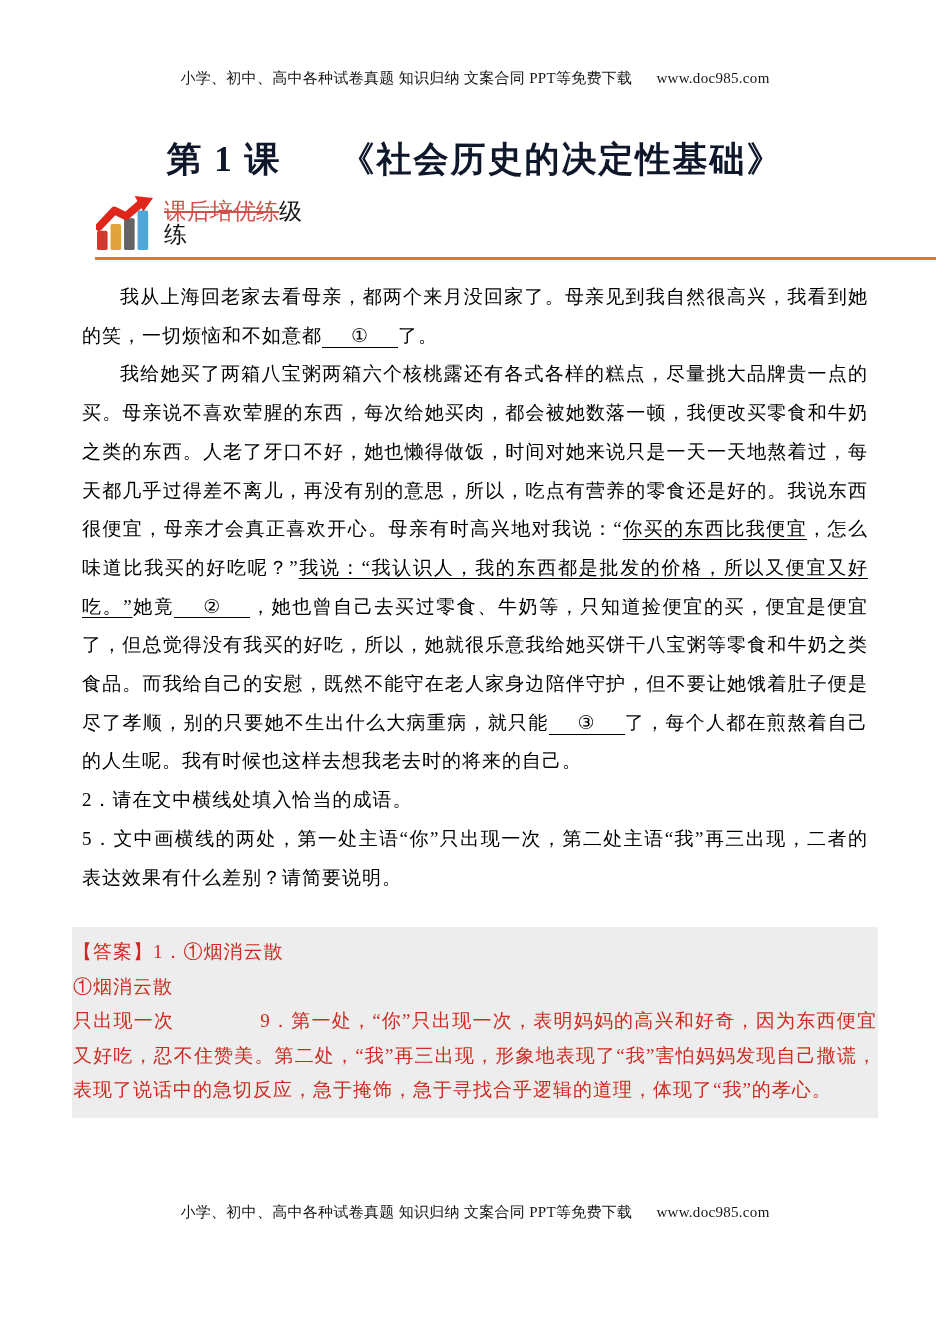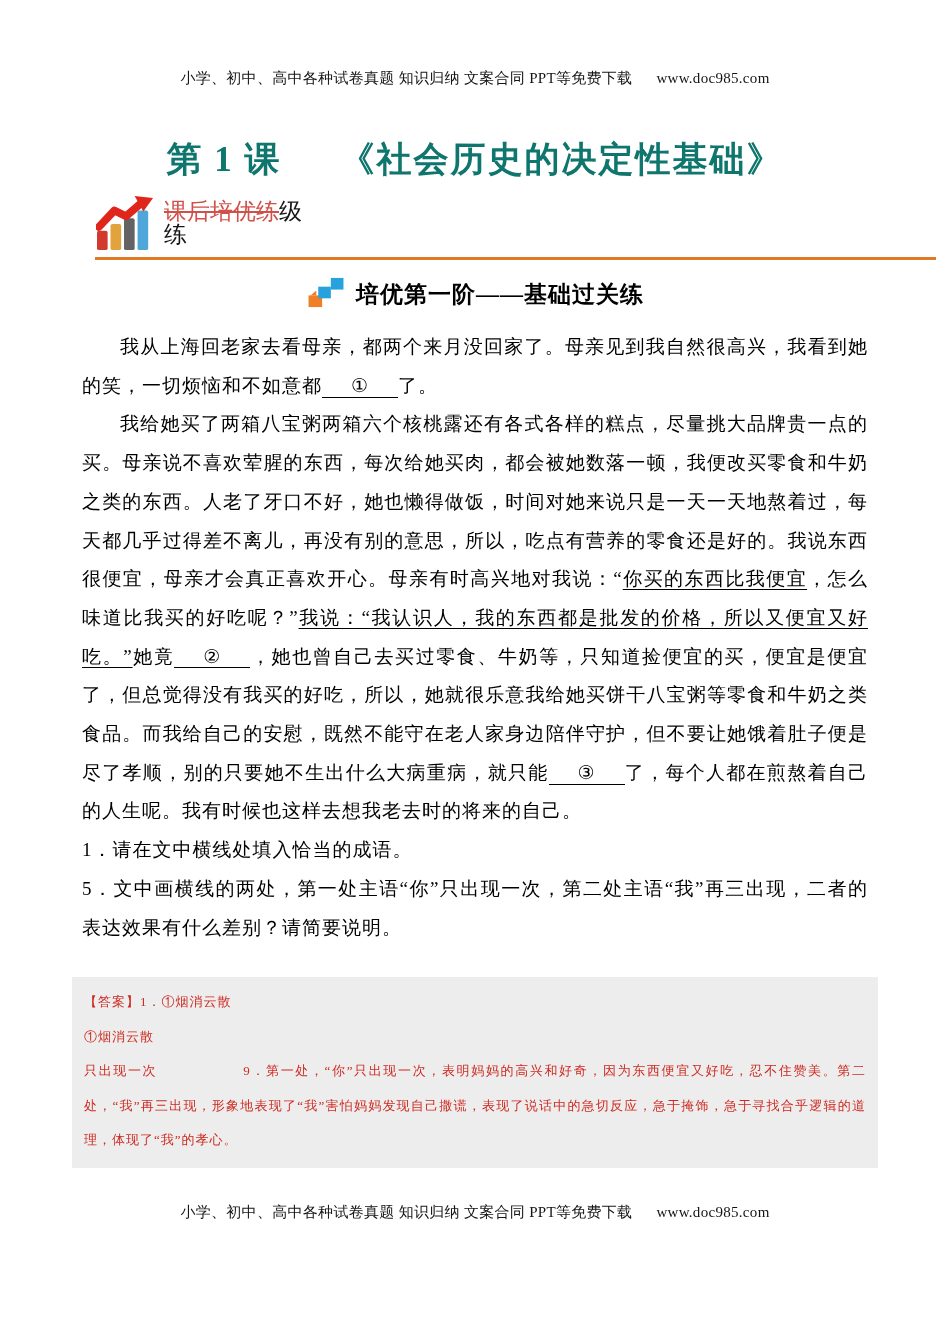--- a/index.html
+++ b/index.html
@@ -5,21 +5,21 @@
   html,body { margin:0; padding:0; background:#ffffff; }
   .page {
     position:relative; width:950px; height:1344px; margin:9px auto;
     background:#ffffff; overflow:hidden;
     font-family:"Liberation Serif","DejaVu Serif",serif; color:#000;
   }
   .doc-header { padding-top:60px; text-align:center; font-size:15px; color:#141414; letter-spacing:0.3px; }
   .doc-header .url, .doc-footer .url { margin-left:24px; }
 
   .doc-title {
-    margin:50px 0 0; text-align:center; color:#0f766e; font-weight:bold;
+    margin:50px 0 0; text-align:center; color:#0f172a; font-weight:bold;
     font-size:35px; letter-spacing:2px; line-height:44px;
   }
   .tgap { display:inline-block; width:58px; }
 
   .brand-row { margin:14px 0 0 96px; display:flex; align-items:flex-start; height:58px; }
   .growth-icon { width:58px; height:56px; flex:0 0 auto; }
   .brand-text { margin-left:10px; font-size:23px; line-height:23px; color:#161616; padding-top:4px; }
   .strike { color:#cf5149; text-decoration:line-through; text-decoration-color:#cf5149; }
 
   .divider { border:none; border-top:3px solid #df7b28; margin:3px 14px 0 95px; }
@@ -34,22 +34,22 @@
   }
   .doc-body p { margin:0; }
   .indent { text-indent:2em; }
   .ul { text-decoration:underline; text-underline-offset:4px; }
   .blank {
     display:inline-block; min-width:44px; padding:0 16px; text-align:center;
     border-bottom:1.5px solid #000; line-height:1.15; text-indent:0;
   }
 
   .answer-block {
-    margin:30px 72px 0; background:#eeeded; padding:8px 12px 10px;
-    font-size:13px; line-height:34.5px; color:#cd2b22;
+    margin:30px 72px 0; background:#eeeded; padding:8px 1px 10px;
+    font-size:19px; line-height:34.5px; color:#cd2b22;
     text-align:justify; letter-spacing:1px;
   }
   .answer-block p { margin:0; }
   .ans-gap { display:inline-block; width:86px; }
 
   .doc-footer {
     position:absolute; top:1194px; left:0; right:0;
     text-align:center; font-size:15px; color:#141414; letter-spacing:0.3px;
   }
 </style>
@@ -72,34 +72,25 @@
       <polygon points="40,0 59,2 49,16" fill="#e0251b"></polygon>
     </svg>
     <div class="brand-text">
       <div><span class="strike">课后培优练</span><span>级</span></div>
       <div>练</div>
     </div>
   </div>
 
   <hr class="divider">
 
-  <div class="section-head">
-    <svg class="steps-icon" viewBox="0 0 40 34" xmlns="http://www.w3.org/2000/svg">
-      <polygon points="4,20 10,15 10,20" fill="#f07e26"></polygon>
-      <rect x="2" y="20" width="14" height="12" fill="#f07e26"></rect>
-      <rect x="12" y="11" width="13" height="12" fill="#27a2dc"></rect>
-      <rect x="25" y="2" width="13" height="12" fill="#27a2dc"></rect>
-    </svg>
-    <span class="section-title">培优第一阶——基础过关练</span>
-  </div>
 
   <div class="doc-body">
     <p class="indent"><span>我从上海回老家去看母亲，都两个来月没回家了。母亲见到我自然很高兴，我看到她的笑，一切烦恼和不如意都</span><span class="blank">①</span><span>了。</span></p>
     <p class="indent"><span>我给她买了两箱八宝粥两箱六个核桃露还有各式各样的糕点，尽量挑大品牌贵一点的买。母亲说不喜欢荤腥的东西，每次给她买肉，都会被她数落一顿，我便改买零食和牛奶之类的东西。人老了牙口不好，她也懒得做饭，时间对她来说只是一天一天地熬着过，每天都几乎过得差不离儿，再没有别的意思，所以，吃点有营养的零食还是好的。我说东西很便宜，母亲才会真正喜欢开心。母亲有时高兴地对我说：“</span><span class="ul">你买的东西比我便宜</span><span>，怎么味道比我买的好吃呢？”</span><span class="ul">我说：“我认识人，我的东西都是批发的价格，所以又便宜又好吃。”</span><span>她竟</span><span class="blank">②</span><span>，她也曾自己去买过零食、牛奶等，只知道捡便宜的买，便宜是便宜了，但总觉得没有我买的好吃，所以，她就很乐意我给她买饼干八宝粥等零食和牛奶之类食品。而我给自己的安慰，既然不能守在老人家身边陪伴守护，但不要让她饿着肚子便是尽了孝顺，别的只要她不生出什么大病重病，就只能</span><span class="blank">③</span><span>了，每个人都在煎熬着自己的人生呢。我有时候也这样去想我老去时的将来的自己。</span></p>
-    <p class="noindent">1．请在文中横线处填入恰当的成语。</p>
+    <p class="noindent">2．请在文中横线处填入恰当的成语。</p>
     <p class="noindent">5．文中画横线的两处，第一处主语“你”只出现一次，第二处主语“我”再三出现，二者的表达效果有什么差别？请简要说明。</p>
   </div>
 
   <div class="answer-block">
     <p><span>【答案】</span><span>1．①烟消云散</span></p>
     <p>①烟消云散</p>
     <p><span>只出现一次</span><span class="ans-gap"></span><span>9．第一处，“你”只出现一次，表明妈妈的高兴和好奇，因为东西便宜又好吃，忍不住赞美。第二处，“我”再三出现，形象地表现了“我”害怕妈妈发现自己撒谎，表现了说话中的急切反应，急于掩饰，急于寻找合乎逻辑的道理，体现了“我”的孝心。</span></p>
   </div>
 
   <div class="doc-footer"><span>小学、初中、高中各种试卷真题 知识归纳 文案合同 PPT等免费下载</span><span class="url">www.doc985.com</span></div>

